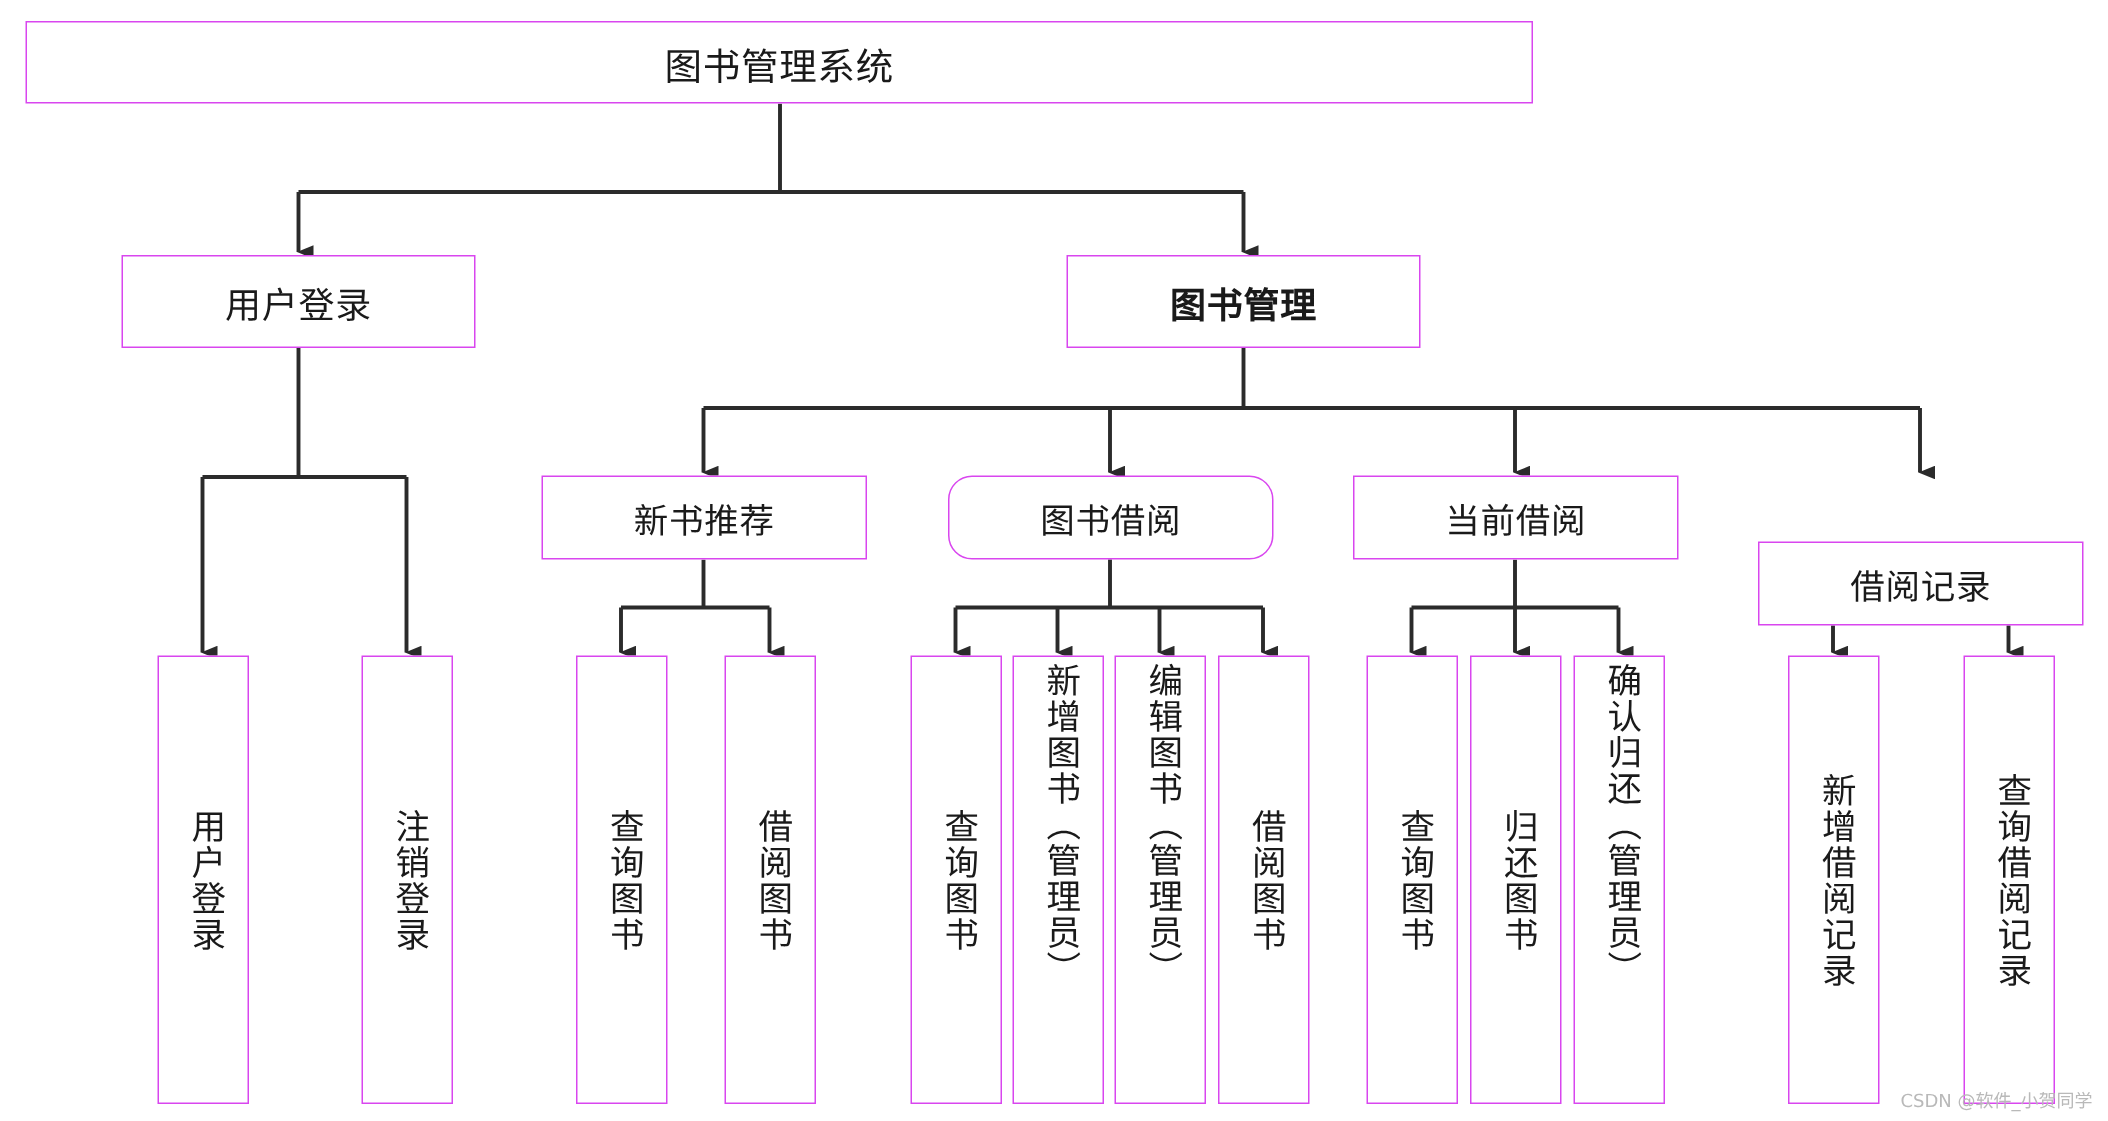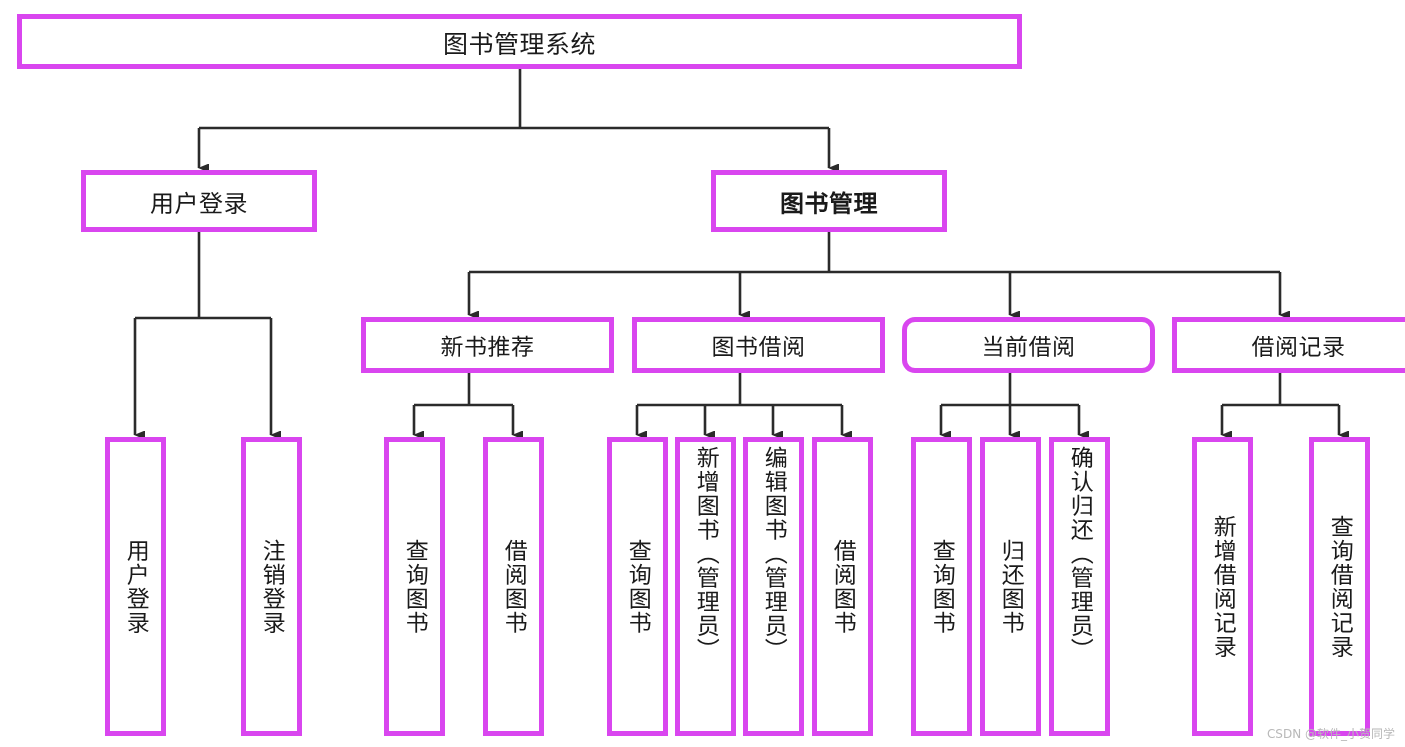--- a/index.html
+++ b/index.html
@@ -22,21 +22,21 @@
     position: absolute;
     left: 0;
     top: 0;
     width: 1405px;
     height: 747px;
   }
   .node {
     position: absolute;
     box-sizing: border-box;
     background: #ffffff;
-    border: 5px solid #d946ef;
+    border: 1px solid #d946ef;
     display: flex;
     align-items: center;
     justify-content: center;
     color: #1a1a1a;
   }
   .node-label {
     display: block;
     white-space: nowrap;
     letter-spacing: 0.5px;
   }
@@ -49,29 +49,29 @@
   }
   .node-l2 {
     width: 236px;
     height: 62px;
     font-size: 24px;
     top: 170px;
   }
   .node-l2.pos-login { left: 81px; }
   .node-l2.pos-book  { left: 711px; font-weight: bold; }
   .node-l3 {
-    width: 253px;
+    width: 217px;
     height: 56px;
     font-size: 23px;
     top: 317px;
   }
   .node-l3.pos-a { left: 361px; }
-  .node-l3.pos-b { left: 632px; }
-  .node-l3.pos-c { left: 902px; border-radius: 13px; }
-  .node-l3.pos-d { left: 1172px; }
+  .node-l3.pos-b { left: 632px; border-radius: 16px; }
+  .node-l3.pos-c { left: 902px; }
+  .node-l3.pos-d { left: 1172px; margin-top: 44px; }
   .node-leaf {
     top: 437px;
     height: 299px;
     width: 61px;
     font-size: 23px;
     padding: 4px 0;
     align-items: center;
   }
   .node-leaf .node-label {
     writing-mode: vertical-rl;

